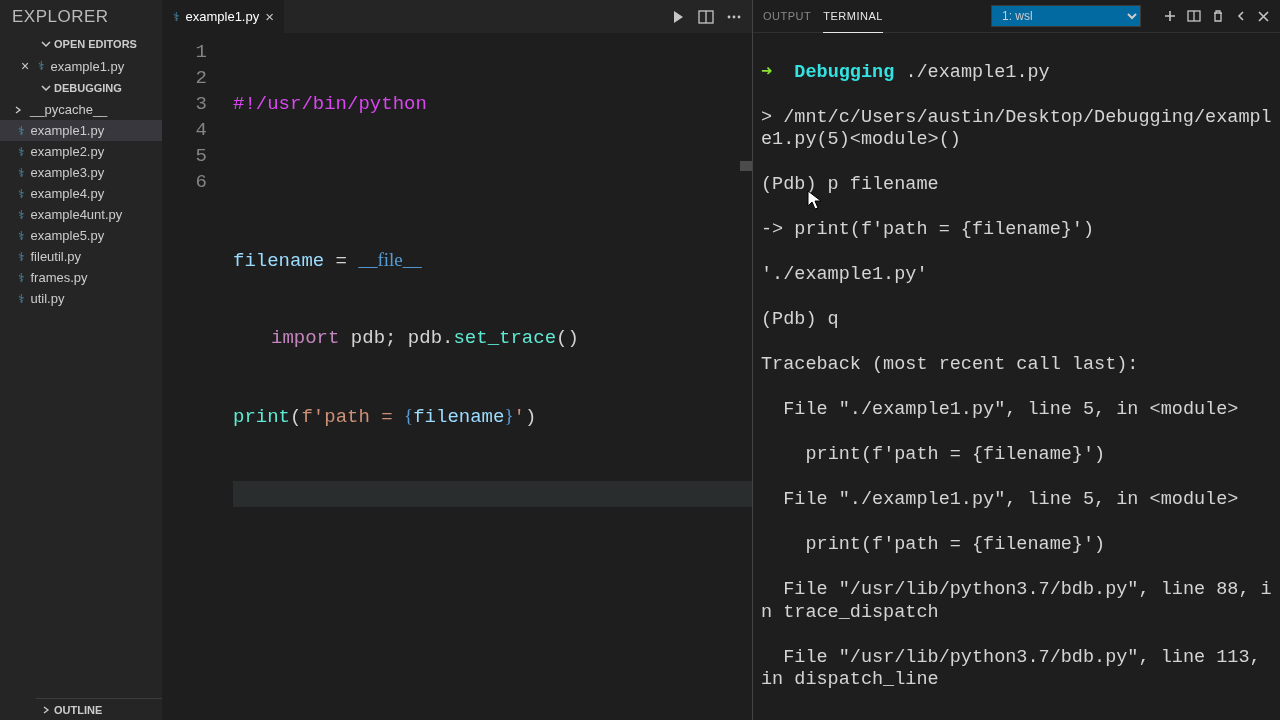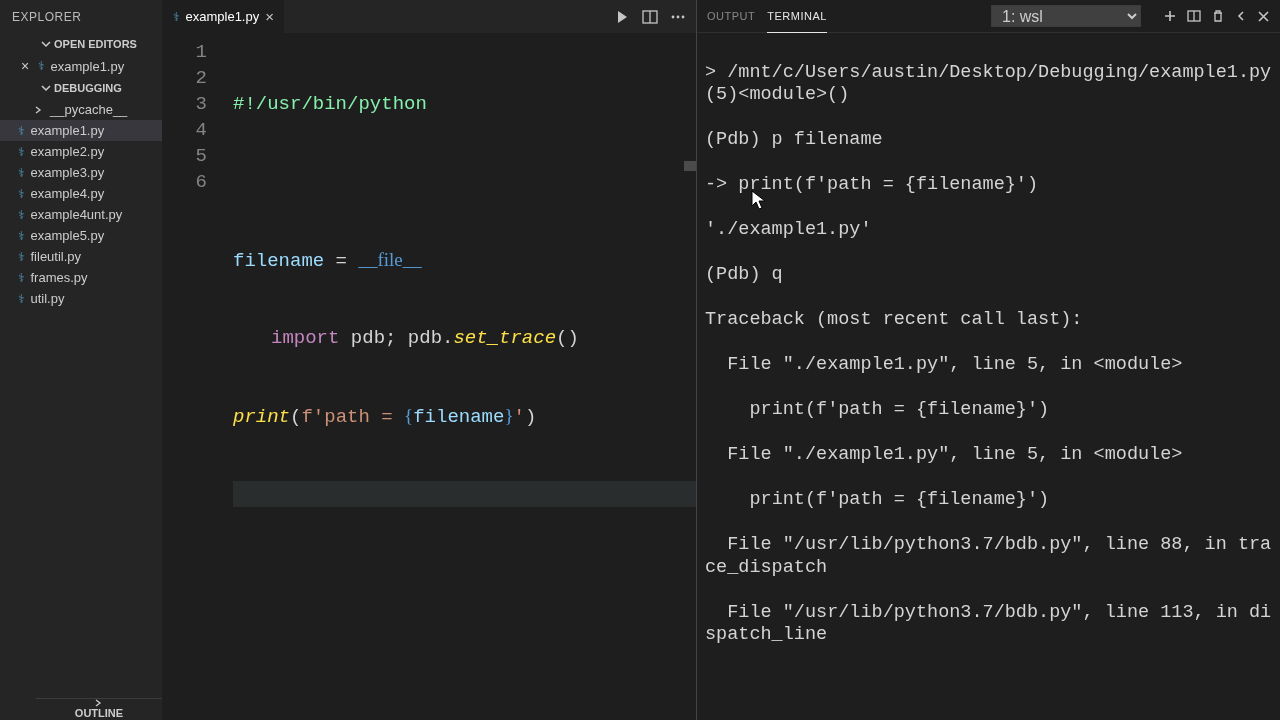--- a/index.html
+++ b/index.html
@@ -11,21 +11,21 @@
   overflow: hidden; display: flex;
 }
 .sidebar {
   width: 163px; background: #252526;
   display: flex; flex-direction: column;
   border-right: 1px solid #1e1e1e;
 }
 .sidebar-title {
   height: 33px; padding: 0 12px;
   display: flex; align-items: center;
-  font-size: 12px; letter-spacing: 0.5px;
+  font-size: 17px; letter-spacing: 0.5px;
   color: #bbbbbb; text-transform: uppercase;
 }
 .section-header {
   height: 22px; padding: 0 4px;
   display: flex; align-items: center;
   font-size: 11px; font-weight: 700;
   color: #cccccc; cursor: pointer;
   text-transform: uppercase;
   margin-left: 36px;
 }
@@ -35,71 +35,71 @@
   display: flex; align-items: center; gap: 6px;
   cursor: pointer;
 }
 .open-editor .close { width: 14px; color: #cccccc; text-align: center; font-size: 14px; line-height: 1; }
 .file-icon { color: #519aba; font-size: 12px; }
 .tree-item {
   height: 21px; padding-left: 18px;
   display: flex; align-items: center; gap: 6px;
   cursor: pointer; color: #cccccc;
 }
-.tree-item.indent { padding-left: 34px; }
+.tree-item.indent { padding-left: 14px; }
 .tree-item.selected { background: #37373d; }
 .tree-item .chev { width: 10px; display: inline-flex; }
-.outline-section { margin-top: auto; border-top: 1px solid #3c3c3c; flex-direction: column; }
+.outline-section { margin-top: auto; border-top: 1px solid #3c3c3c; }
 .editor-area { flex: 1; display: flex; flex-direction: column; min-width: 0; }
 .tabs-bar {
   height: 33px; background: #252526;
   display: flex; align-items: stretch;
 }
 .tab {
   background: #1e1e1e; color: #ffffff;
   padding: 0 10px; display: flex; align-items: center; gap: 6px;
   font-size: 13px; border-right: 1px solid #252526; cursor: pointer;
 }
 .tab .close { color: #c5c5c5; font-size: 15px; line-height: 1; }
 .tab-actions { margin-left: auto; display: flex; align-items: center; gap: 12px; padding: 0 10px; }
 .tab-actions .act { color: #c5c5c5; cursor: pointer; display: inline-flex; }
 .code-pane { flex: 1; display: flex; background: #1e1e1e; font-family: Consolas, 'Courier New', monospace; font-size: 19px; line-height: 26px; position: relative; }
 .gutter { width: 70px; text-align: right; color: #858585; padding-right: 26px; padding-top: 6px; }
 .gutter div { height: 26px; }
 .code { padding-top: 6px; color: #d4d4d4; white-space: pre; flex: 1; }
 .code div { height: 26px; }
 .hl-line { background: #2a2d2e; }
-.tk-comment { color: #86efac; }
+.tk-comment { color: #d946ef; }
 .tk-keyword { color: #c586c0; margin-left: 38px; }
 .tk-var { color: #9cdcfe; margin-top: 40px; }
 .tk-const { color: #569cd6; font-family: Liberation Serif, serif; }
-.tk-func { color: #fde047; font-style: italic; }
+.tk-func { color: #5eead4; }
 .tk-str { color: #ce9178; }
 .tk-punc { color: #d4d4d4; }
 .minimap-slab { position: absolute; right: 0; top: 128px; width: 12px; height: 10px; background: #4b4b4b; }
 
 .terminal-pane {
-  width: 584px; background: #1e1e1e;
+  width: 528px; background: #1e1e1e;
   border-left: 1px solid #444444;
   display: flex; flex-direction: column;
 }
 .term-header {
   height: 33px; display: flex; align-items: center;
   padding: 0 10px; gap: 12px;
   border-bottom: 1px solid #303030;
 }
 .term-tab {
   font-size: 11px; letter-spacing: 0.5px;
   color: #888; text-transform: uppercase; cursor: pointer;
   height: 33px; display: flex; align-items: center;
 }
 .term-tab.active { color: #e7e7e7; border-bottom: 1px solid #e7e7e7; }
 .term-select {
-  margin-left: auto; background: #404040; color: #cccccc;
-  border: 1px solid #3c3c3c; font-size: 16px;
+  margin-left: auto; background: #0369a1; color: #cccccc;
+  border: 1px solid #3c3c3c; font-size: 12px;
   height: 22px; width: 150px; padding: 0 6px;
 }
 .term-acts { display: flex; align-items: center; gap: 10px; margin-left: 10px; }
 .term-acts .act { color: #c5c5c5; cursor: pointer; display: inline-flex; }
 .term-body {
   flex: 1; padding: 6px 8px;
   font-family: Consolas, 'Courier New', monospace;
   font-size: 18.5px; line-height: 22.5px;
   color: #d4d4d4; white-space: pre-wrap; word-break: break-all;
   position: relative;
@@ -272,20 +272,21 @@
           </svg>
         </span>
       <span class="act">
           <svg width="13" height="13" viewBox="0 0 13 13">
             <path d="M2 2 L11 11 M11 2 L2 11" stroke="#c5c5c5" stroke-width="1.6"></path>
           </svg>
         </span>
     </div>
   </div>
   <div class="term-body">
+<div><span class="arrow">➜  </span><span class="cwd">Debugging</span> <span>./example1.py</span></div>
 <div>&gt; /mnt/c/Users/austin/Desktop/Debugging/example1.py(5)&lt;module&gt;()</div>
 <div>(Pdb) p filename</div>
 <div>-&gt; print(f'path = {filename}')</div>
 <div>'./example1.py'</div>
 <div>(Pdb) q</div>
 <div>Traceback (most recent call last):</div>
 <div>  File "./example1.py", line 5, in &lt;module&gt;</div>
 <div>    print(f'path = {filename}')</div>
 <div>  File "./example1.py", line 5, in &lt;module&gt;</div>
 <div>    print(f'path = {filename}')</div>

